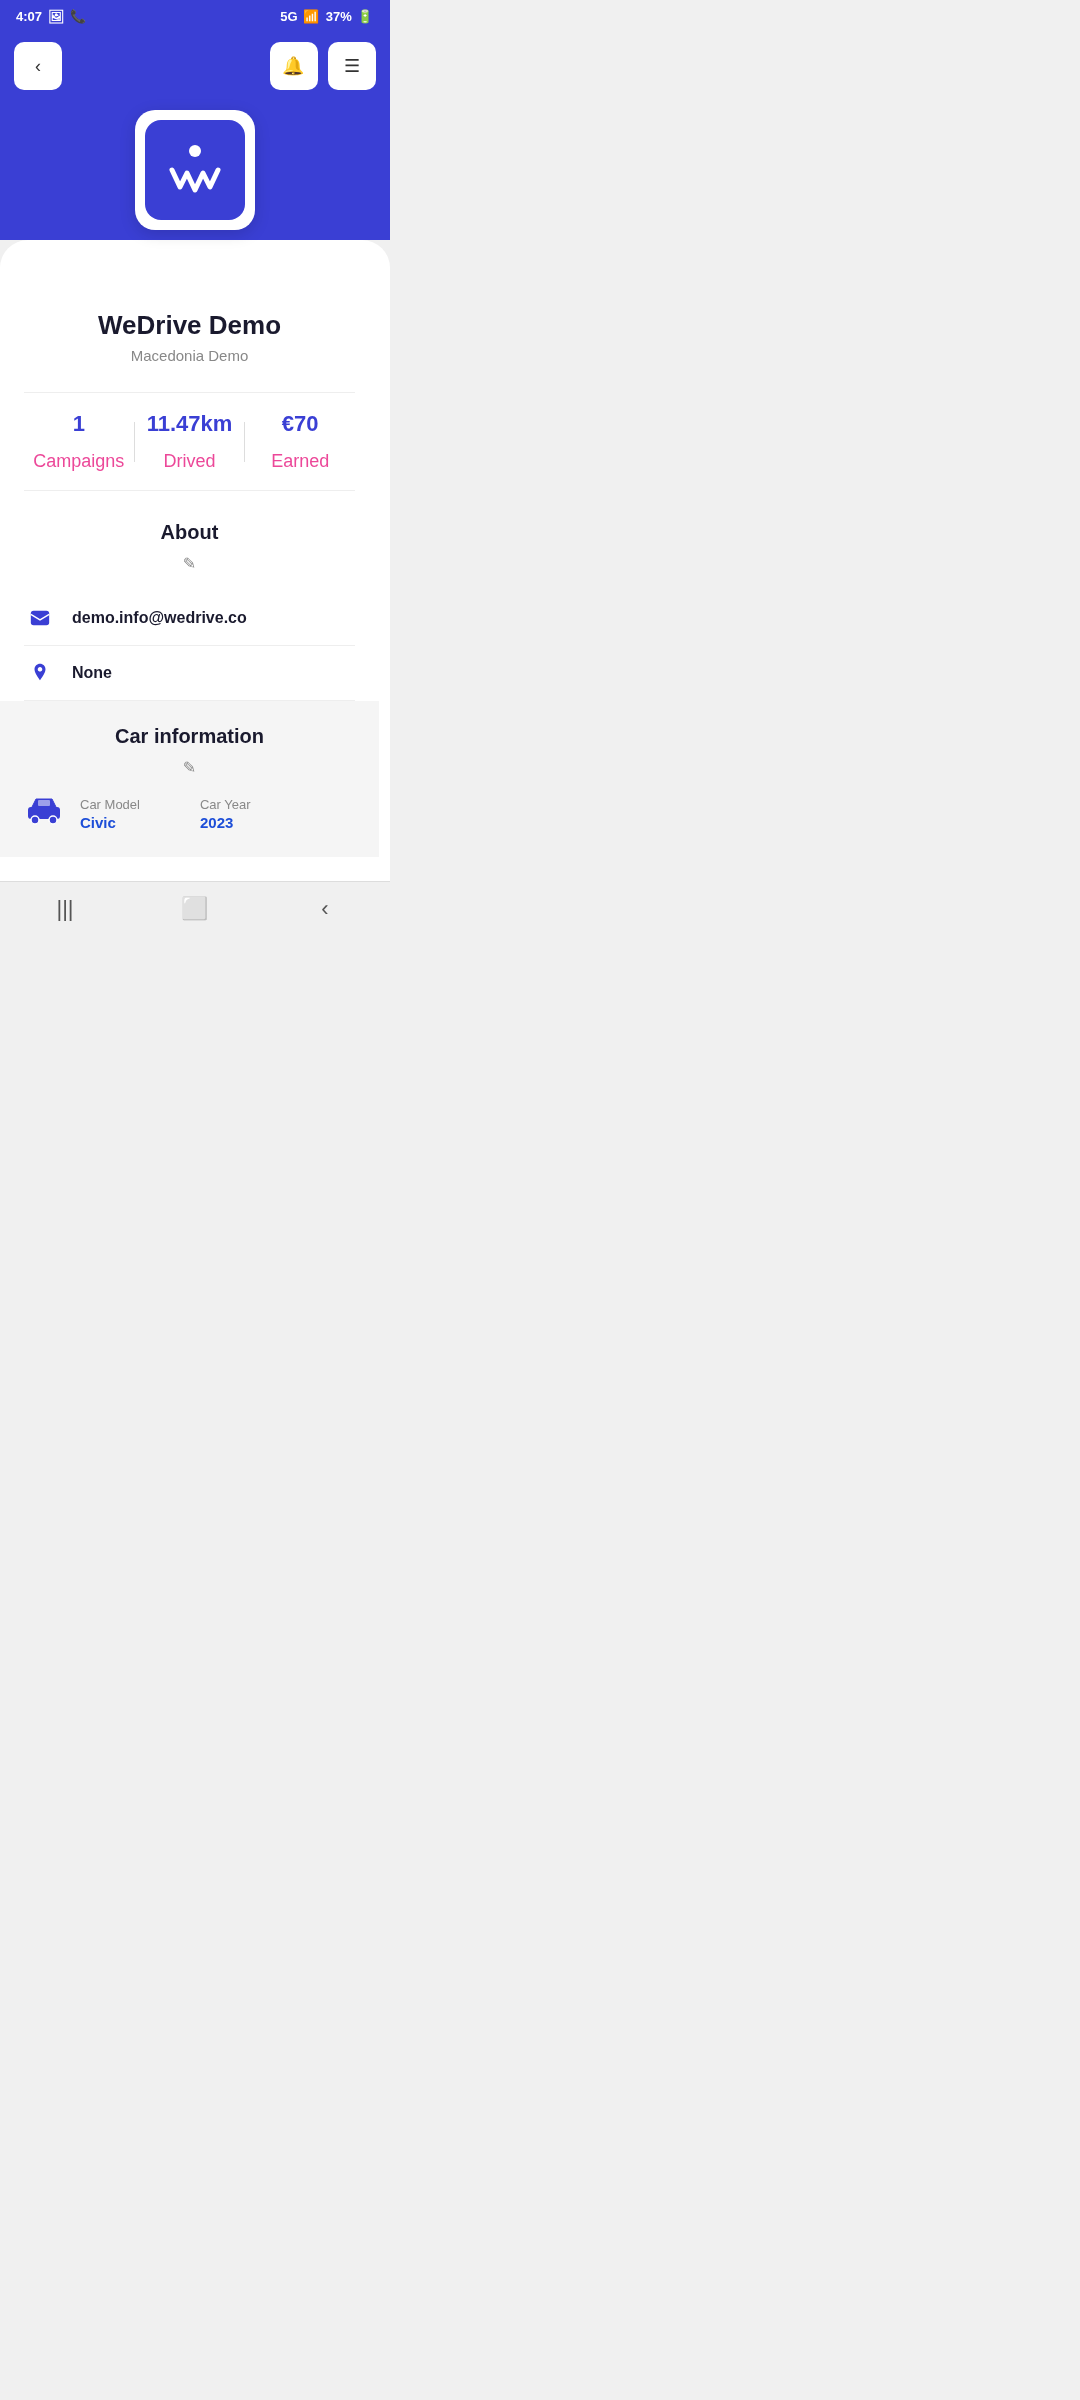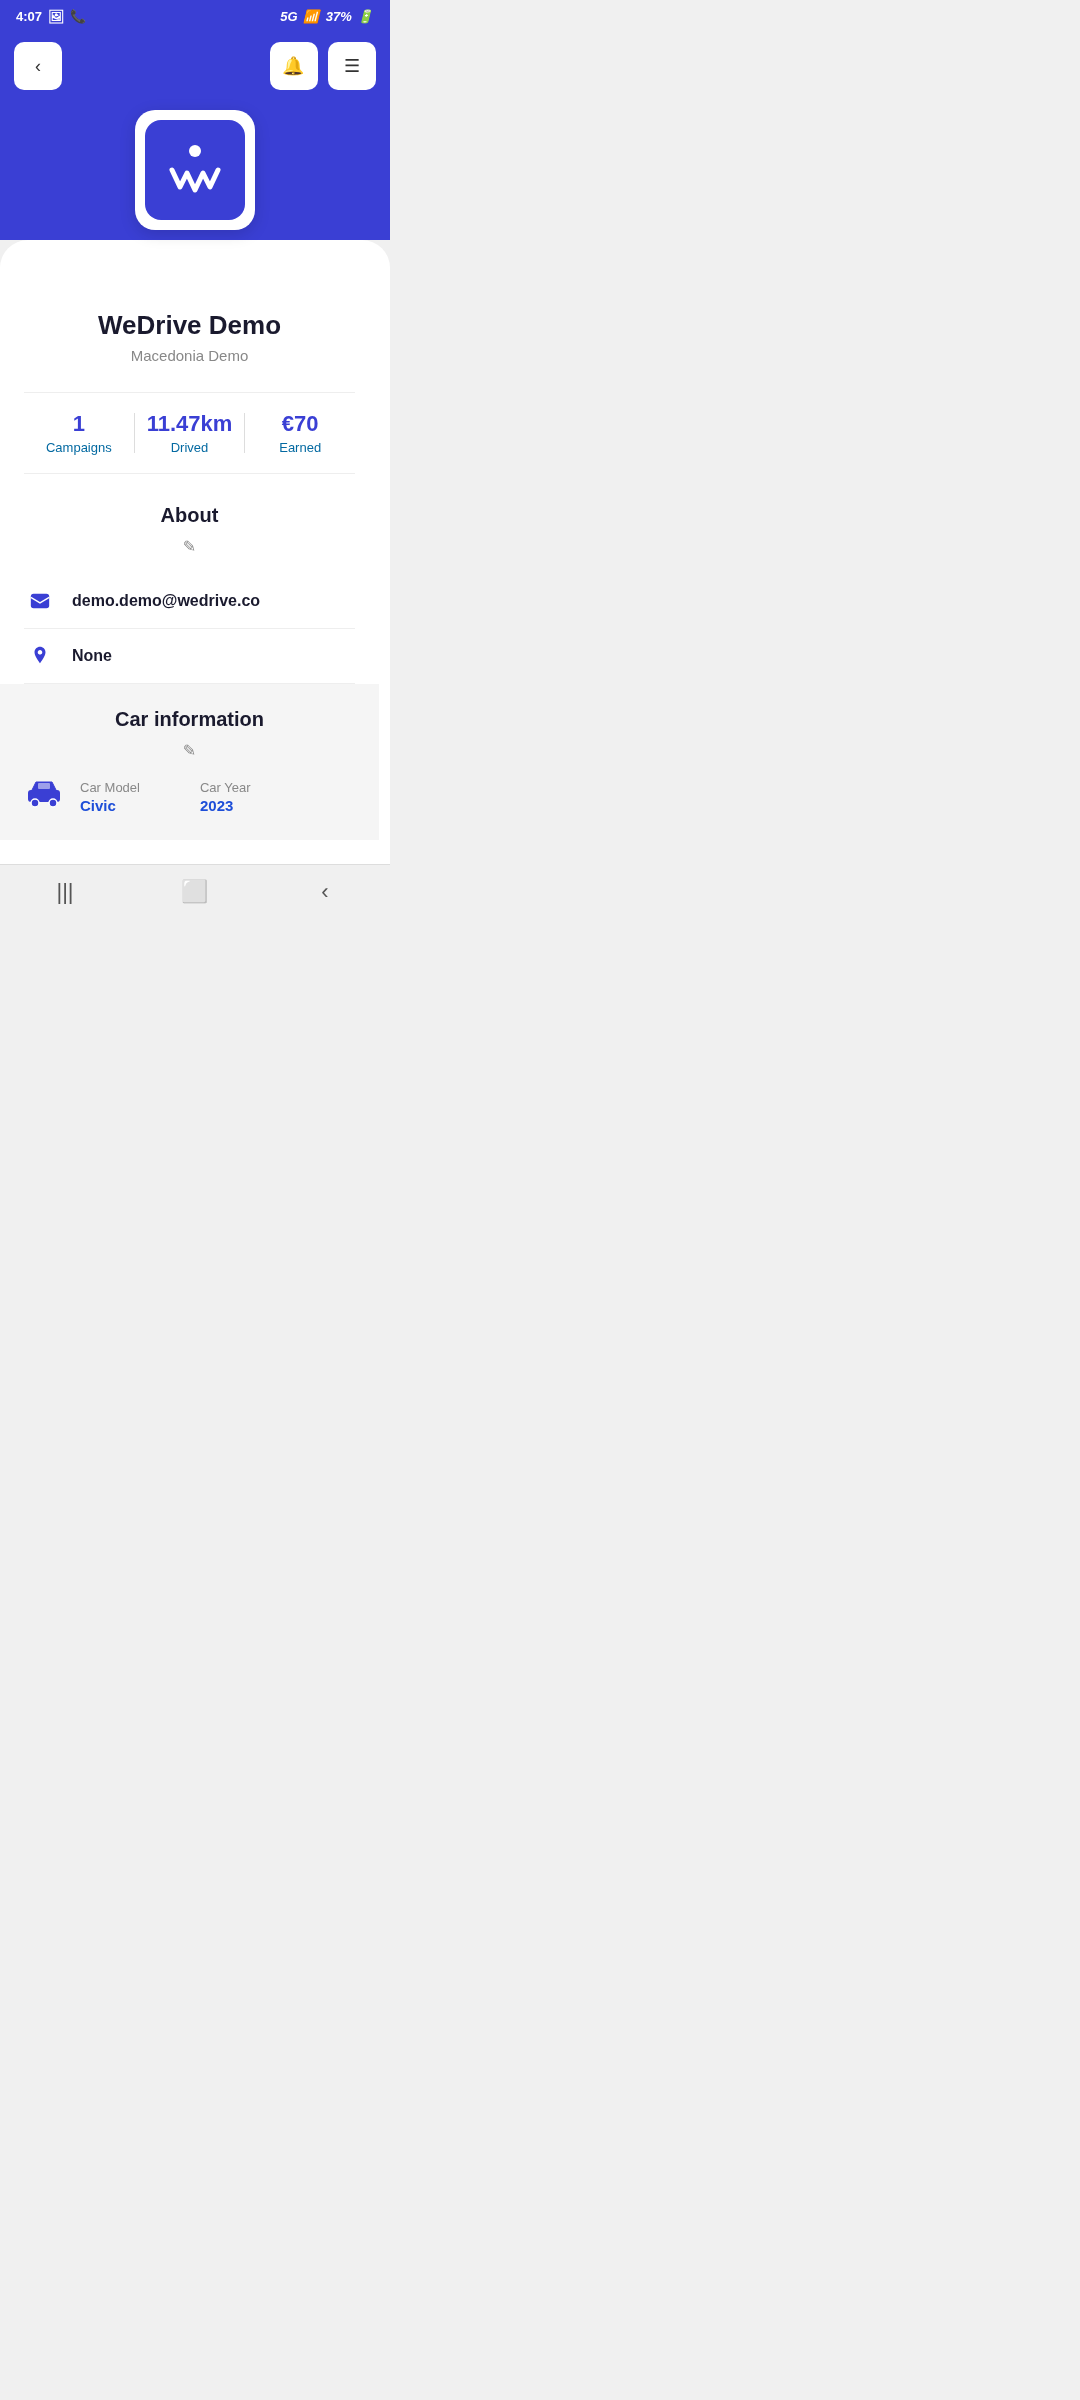--- a/index.html
+++ b/index.html
@@ -20,21 +20,21 @@
       display: flex;
       justify-content: space-between;
       align-items: center;
       padding: 5px 16px;
       font-size: 13px;
       font-weight: 600;
       height: 32px;
       gap: 40px;
     }
     .status-left { display: flex; align-items: center; gap: 6px; }
-    .status-right { display: flex; gap: 6px; font-style: italic; }
+    .status-right { display: flex; gap: 6px; }
 
     
     .header {
       background: #3a3fd4;
       padding: 10px 14px 0 14px;
       display: flex;
       justify-content: space-between;
       align-items: center;
     }
     .header-btn {
@@ -122,23 +122,23 @@
     .stat-item {
       text-align: center;
       flex: 1;
     }
     .stat-value {
       font-size: 22px;
       font-weight: 800;
       color: #3a3fd4;
     }
     .stat-label {
-      font-size: 13px;
-      color: #0369a1;
-      margin-top: 3px;
+      font-size: 18px;
+      color: #ec4899;
+      margin-top: 14px;
     }
     .stat-divider {
       width: 1px;
       height: 40px;
       background: #ddd;
     }
 
     
     .section-header {
       display: flex;
@@ -310,21 +310,21 @@
   </div>
 
 
   <div class="info-row">
     <div class="info-icon">
       <svg width="22" height="22" viewBox="0 0 24 24" fill="none" xmlns="http://www.w3.org/2000/svg">
         <rect x="2" y="4" width="20" height="16" rx="3" fill="#3a3fd4"></rect>
         <path d="M2 8L12 14L22 8" stroke="white" stroke-width="1.5"></path>
       </svg>
     </div>
-    <span class="info-text">demo.demo@wedrive.co</span>
+    <span class="info-text">demo.info@wedrive.co</span>
   </div>
 
   <div class="info-row">
     <div class="info-icon">
       <svg width="22" height="22" viewBox="0 0 24 24" fill="none" xmlns="http://www.w3.org/2000/svg">
         <path d="M12 2C8.7 2 6 4.7 6 8C6 12.4 12 20 12 20C12 20 18 12.4 18 8C18 4.7 15.3 2 12 2ZM12 10.5C10.6 10.5 9.5 9.4 9.5 8C9.5 6.6 10.6 5.5 12 5.5C13.4 5.5 14.5 6.6 14.5 8C14.5 9.4 13.4 10.5 12 10.5Z" fill="#3a3fd4"></path>
       </svg>
     </div>
     <span class="info-text">None</span>
   </div>

